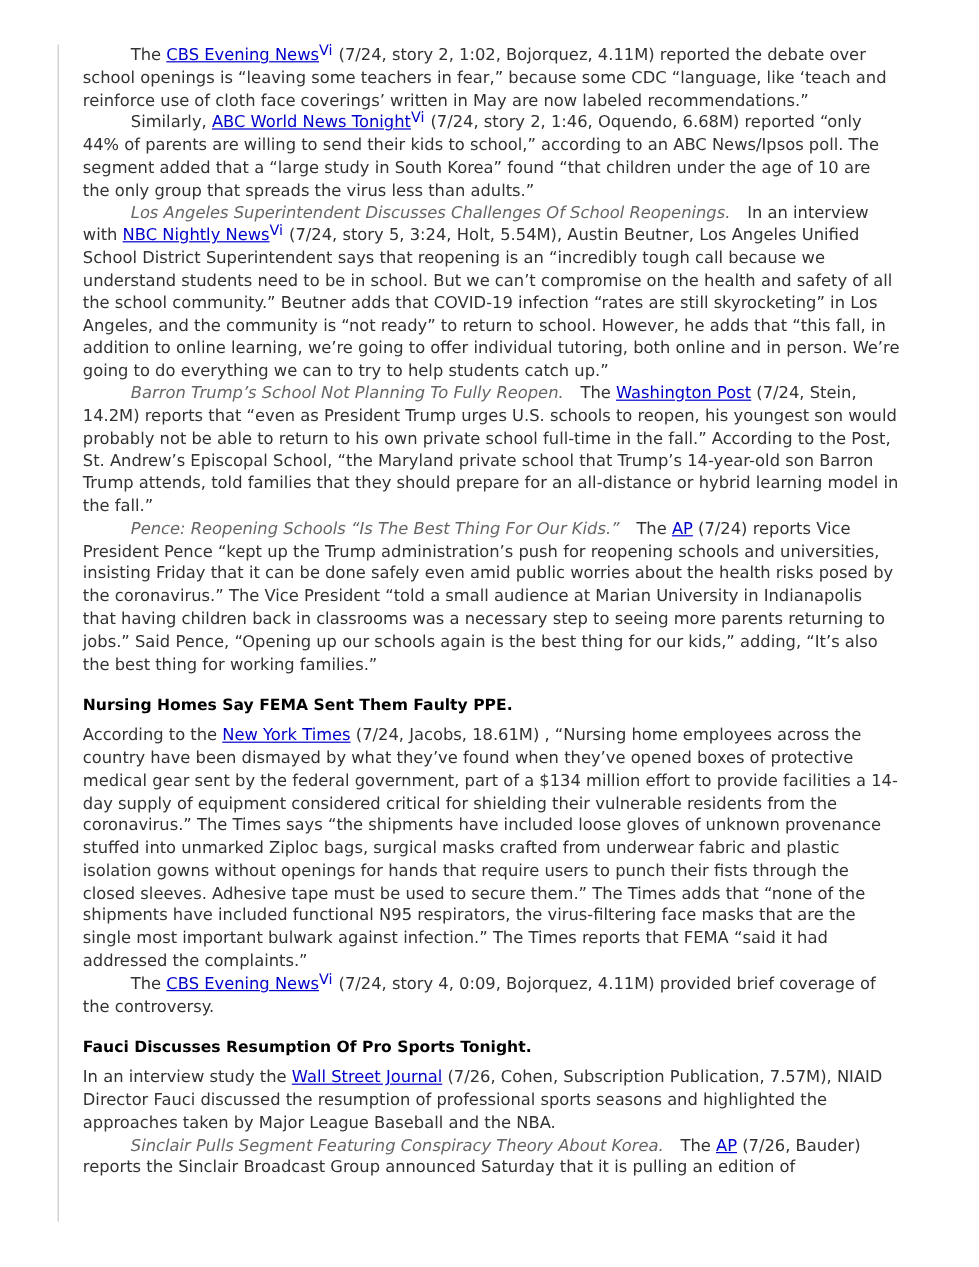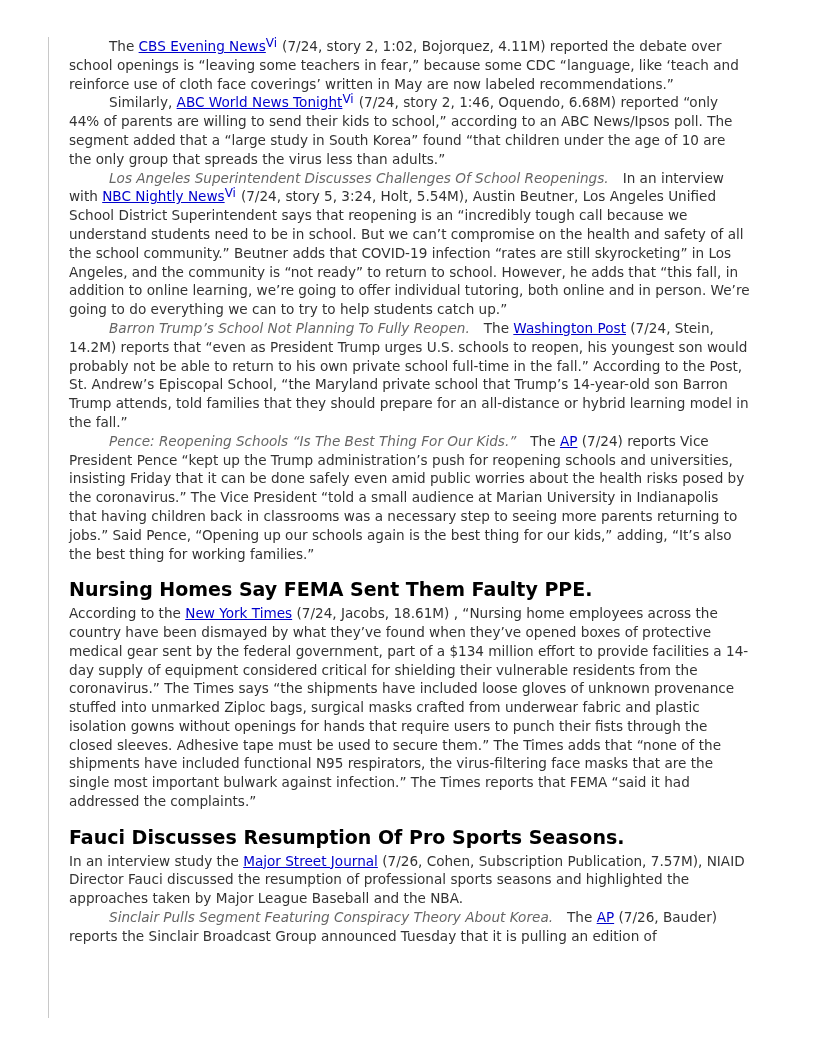--- a/index.html
+++ b/index.html
@@ -55,21 +55,21 @@
     font-style: italic;
     color: #666666;
   }
   .sub-gap {
     display: inline-block;
     width: 14px;
   }
   h2 {
     font-family: "DejaVu Sans", sans-serif;
     font-weight: bold;
-    font-size: 19px;
+    font-size: 13px;
     color: #000000;
     margin: 0;
     line-height: 18.8px;
   }
   .section-head {
     margin-top: 17px;
     margin-bottom: 5px;
   }
 </style>
 </head>
@@ -85,21 +85,22 @@
     <p class="indent"><span class="sub">Los Angeles Superintendent Discusses Challenges Of School Reopenings.</span><span class="sub-gap"></span><span>In an interview with </span><a href="#">NBC Nightly News</a><sup class="vi">Vi</sup><span>(7/24, story 5, 3:24, Holt, 5.54M), Austin Beutner, Los Angeles Unified School District Superintendent says that reopening is an “incredibly tough call because we understand students need to be in school. But we can’t compromise on the health and safety of all the school community.” Beutner adds that COVID-19 infection “rates are still skyrocketing” in Los Angeles, and the community is “not ready” to return to school. However, he adds that “this fall, in addition to online learning, we’re going to offer individual tutoring, both online and in person. We’re going to do everything we can to try to help students catch up.”</span></p>
 
     <p class="indent"><span class="sub">Barron Trump’s School Not Planning To Fully Reopen.</span><span class="sub-gap"></span><span>The </span><a href="#">Washington Post</a><span> (7/24, Stein, 14.2M) reports that “even as President Trump urges U.S. schools to reopen, his youngest son would probably not be able to return to his own private school full-time in the fall.” According to the Post, St. Andrew’s Episcopal School, “the Maryland private school that Trump’s 14-year-old son Barron Trump attends, told families that they should prepare for an all-distance or hybrid learning model in the fall.”</span></p>
 
     <p class="indent"><span class="sub">Pence: Reopening Schools “Is The Best Thing For Our Kids.”</span><span class="sub-gap"></span><span>The </span><a href="#">AP</a><span> (7/24) reports Vice President Pence “kept up the Trump administration’s push for reopening schools and universities, insisting Friday that it can be done safely even amid public worries about the health risks posed by the coronavirus.” The Vice President “told a small audience at Marian University in Indianapolis that having children back in classrooms was a necessary step to seeing more parents returning to jobs.” Said Pence, “Opening up our schools again is the best thing for our kids,” adding, “It’s also the best thing for working families.”</span></p>
 
     <h2 class="section-head">Nursing Homes Say FEMA Sent Them Faulty PPE.</h2>
 
     <p><span>According to the </span><a href="#">New York Times</a><span> (7/24, Jacobs, 18.61M) , “Nursing home employees across the country have been dismayed by what they’ve found when they’ve opened boxes of protective medical gear sent by the federal government, part of a $134 million effort to provide facilities a 14-day supply of equipment considered critical for shielding their vulnerable residents from the coronavirus.” The Times says “the shipments have included loose gloves of unknown provenance stuffed into unmarked Ziploc bags, surgical masks crafted from underwear fabric and plastic isolation gowns without openings for hands that require users to punch their fists through the closed sleeves. Adhesive tape must be used to secure them.” The Times adds that “none of the shipments have included functional N95 respirators, the virus-filtering face masks that are the single most important bulwark against infection.” The Times reports that FEMA “said it had addressed the complaints.”</span></p>
 
+    <p class="indent"><span>The </span><a href="#">CBS Evening News</a><sup class="vi">Vi</sup><span>(7/24, story 4, 0:09, Bojorquez, 4.11M) provided brief coverage of the controversy.</span></p>
 
-    <h2 class="section-head">Fauci Discusses Resumption Of Pro Sports Seasons.</h2>
+    <h2 class="section-head">Fauci Discusses Resumption Of Pro Sports Tonight.</h2>
 
-    <p><span>In an interview study the </span><a href="#">Major Street Journal</a><span> (7/26, Cohen, Subscription Publication, 7.57M), NIAID Director Fauci discussed the resumption of professional sports seasons and highlighted the approaches taken by Major League Baseball and the NBA.</span></p>
+    <p><span>In an interview study the </span><a href="#">Wall Street Journal</a><span> (7/26, Cohen, Subscription Publication, 7.57M), NIAID Director Fauci discussed the resumption of professional sports seasons and highlighted the approaches taken by Major League Baseball and the NBA.</span></p>
 
-    <p class="indent"><span class="sub">Sinclair Pulls Segment Featuring Conspiracy Theory About Korea.</span><span class="sub-gap"></span><span>The </span><a href="#">AP</a><span> (7/26, Bauder) reports the Sinclair Broadcast Group announced Tuesday that it is pulling an edition of</span></p>
+    <p class="indent"><span class="sub">Sinclair Pulls Segment Featuring Conspiracy Theory About Korea.</span><span class="sub-gap"></span><span>The </span><a href="#">AP</a><span> (7/26, Bauder) reports the Sinclair Broadcast Group announced Saturday that it is pulling an edition of</span></p>
 
   </div>
 </div>
 
 </body></html>

